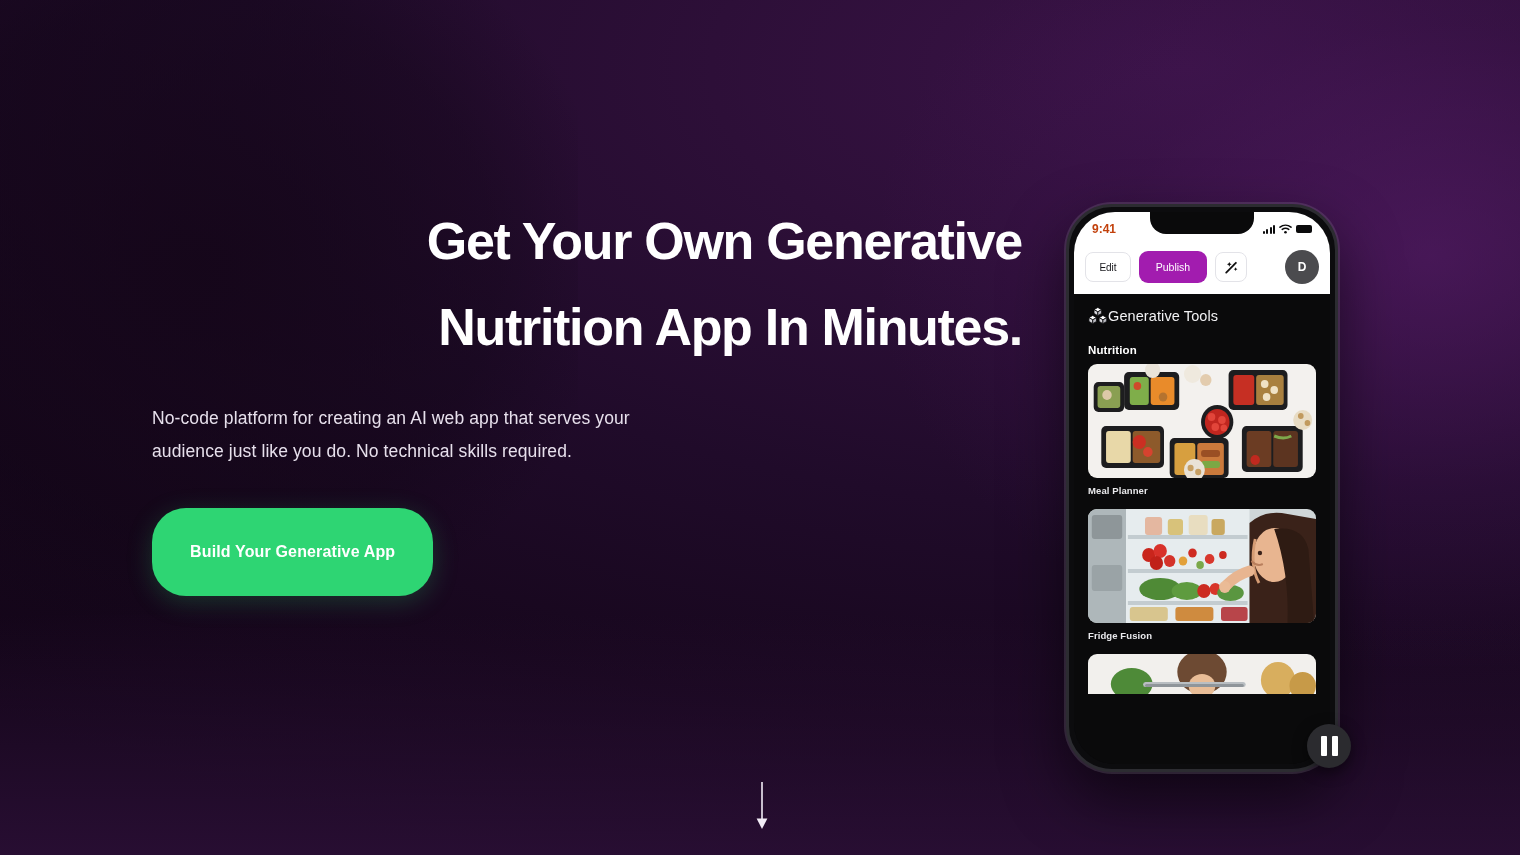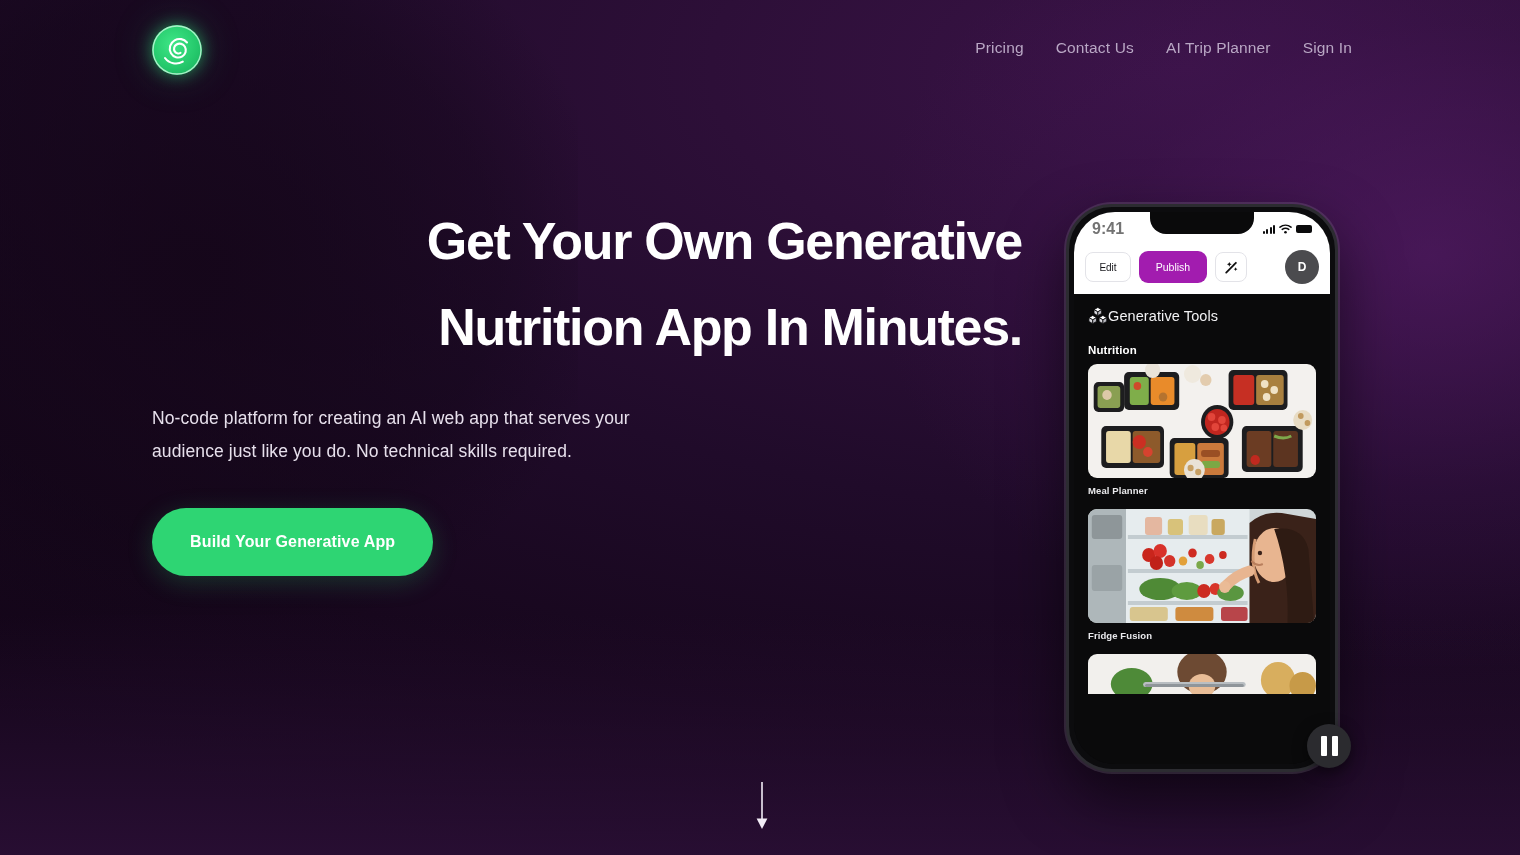--- a/index.html
+++ b/index.html
@@ -88,21 +88,21 @@
     font-size:17.5px;
     line-height:33px;
     font-weight:400;
     letter-spacing:0.1px;
     max-width:600px;
     white-space:pre-line;
   }
   .cta {
     margin-top:40px;
     display:inline-flex; align-items:center; justify-content:center;
-    height:68px; padding:0 38px;
+    height:88px; padding:0 38px;
     border:none; border-radius:34px;
     background:#2ed573;
     color:#ffffff;
     font-family:"Liberation Sans", sans-serif;
     font-size:16px; font-weight:600; letter-spacing:0.15px;
     cursor:pointer;
     box-shadow:0 6px 26px rgba(46,213,115,0.22);
   }
 
   
@@ -134,22 +134,22 @@
     overflow:hidden;
     display:flex; flex-direction:column;
   }
   
   .statusbar {
     position:relative;
     height:34px; flex:0 0 34px;
     background:#ffffff;
     display:flex; align-items:center;
     padding:0 18px;
-    color:#737373;
-    font-size:16px; font-weight:700;gap:45px;
+    color:#c2410c;
+    font-size:12px; font-weight:700;gap:45px;
   }
   .notch {
     position:absolute; left:50%; top:-6px; transform:translateX(-50%);
     width:104px; height:28px; border-radius:0 0 16px 16px;
     background:#0a0a0b;
   }
   .sb-right {
     margin-left:auto; display:flex; align-items:center; gap:4px;
   }
   .sig { display:flex; align-items:flex-end; gap:1.5px; height:9px; }
@@ -238,38 +238,20 @@
   }
 </style>
 </head>
 <body>
 
 <div class="page">
   <div class="bg-glow-a"></div>
   <div class="bg-glow-b"></div>
   <div class="bg-bottom"></div>
 
-  <header class="nav">
-    <a class="logo-wrap" href="#">
-      <span class="logo-circle">
-        <svg viewBox="0 0 50 50" width="50" height="50" aria-hidden="true">
-          <circle cx="25" cy="25" r="24" fill="none" stroke="#bff7d8" stroke-width="1.4" opacity="0.85"></circle>
-          <path d="M35 17.5c-3-3.6-8.2-4.6-12.4-2.2-4.6 2.6-6.2 8.4-3.6 13 2.3 4 7.3 5.4 11.3 3.1 3.4-2 4.6-6.3 2.6-9.7-1.7-2.9-5.4-3.9-8.3-2.2-2.4 1.4-3.3 4.5-1.9 6.9 1.2 2 3.8 2.7 5.8 1.5" fill="none" stroke="#ffffff" stroke-width="2.1" stroke-linecap="round"></path>
-          <path d="M13 33c4 5.5 11.8 7.2 17.8 3.7" fill="none" stroke="#ffffff" stroke-width="2.1" stroke-linecap="round"></path>
-        </svg>
-      </span>
-    </a>
-
-    <nav class="links">
-      <a href="#">Pricing</a>
-      <a href="#">Contact Us</a>
-      <a href="#">AI Trip Planner</a>
-      <a href="#">Sign In</a>
-    </nav>
-  </header>
 
   <section class="hero">
     <h1 class="headline">Get Your Own Generative
 Nutrition App In Minutes.</h1>
     <p class="subhead">No-code platform for creating an AI web app that serves your
 audience just like you do. No technical skills required.</p>
     <button class="cta">Build Your Generative App</button>
   </section>
 
   <div class="scroll-arrow">

